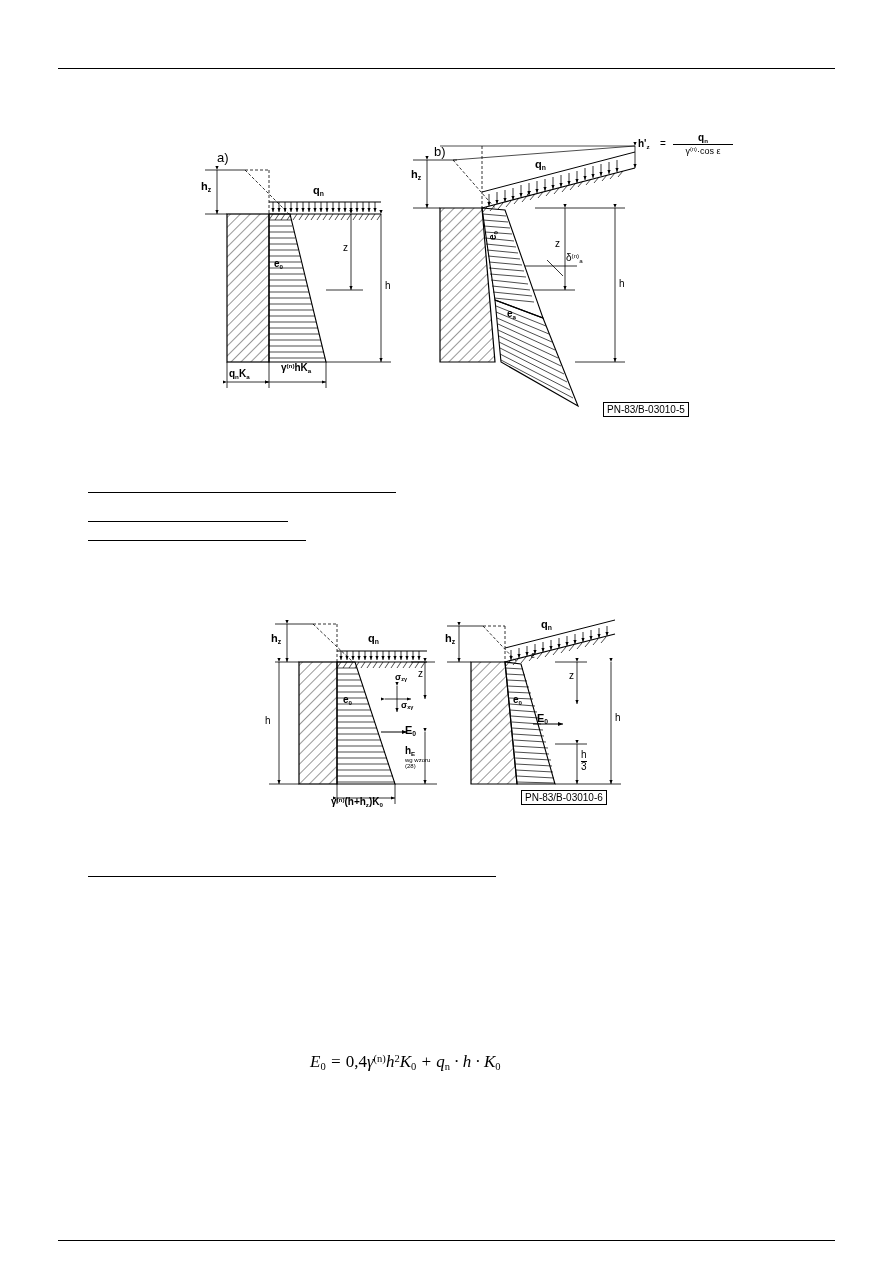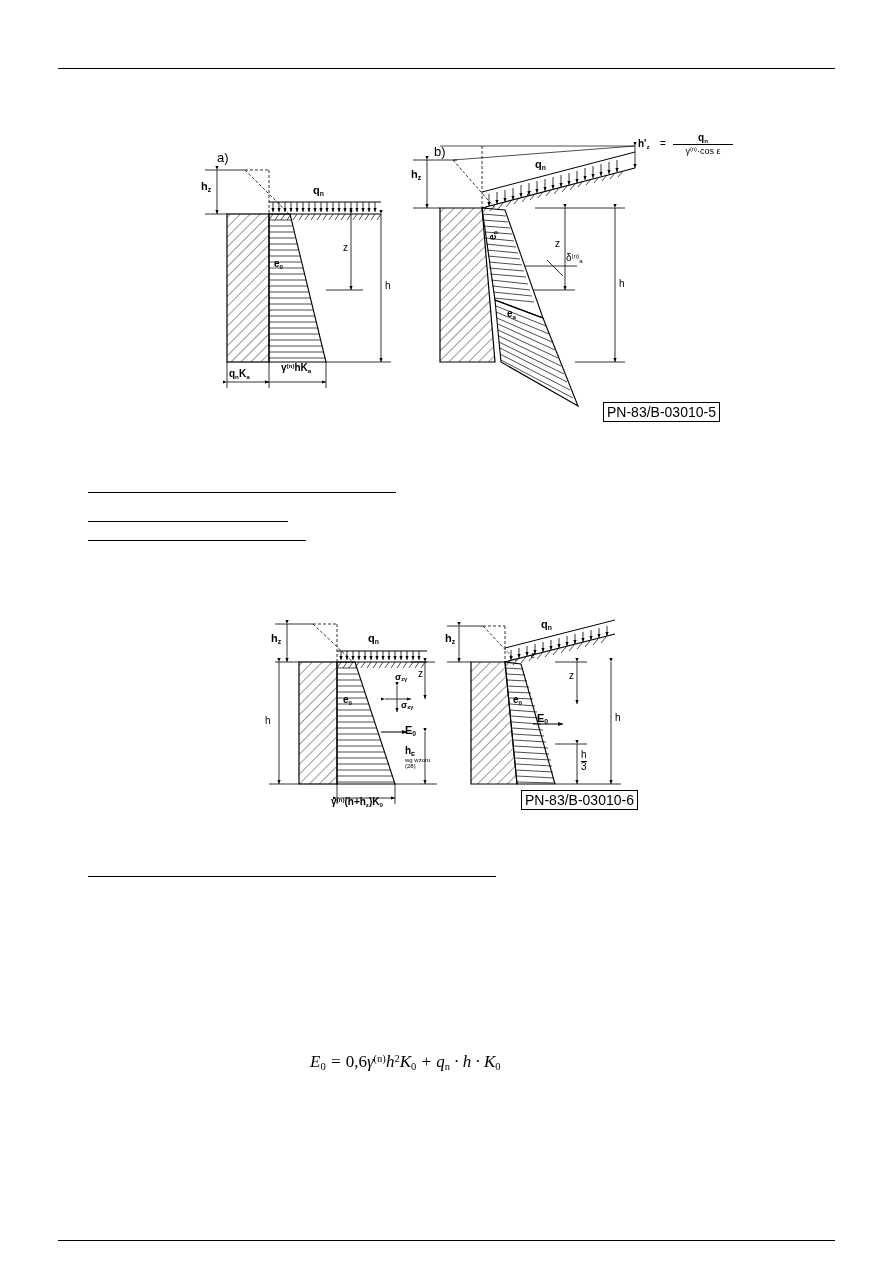--- a/index.html
+++ b/index.html
@@ -26,21 +26,21 @@
 
   
   .figure { position:absolute; }
 
   svg { display:block; }
 
   .fig-label-box {
     position:absolute;
     border:1px solid #000;
     font-family: "Liberation Sans", sans-serif;
-    font-size:14px;
+    font-size:10px;
     padding:1px 3px;
     background:#fff;
     letter-spacing:0px;
     white-space:nowrap;
   }
 
   .formula {
     position:absolute;
     font-family:"Liberation Serif", serif;
     font-style:italic;
@@ -525,16 +525,16 @@
       <div style="border-top:1px solid #000;">3</div>
     </div>
 
     <div class="fig-label-box" style="left:266px; top:190px;">PN-83/B-03010-6</div>
   </div>
 
   <div class="capline" style="left:88px; top:876px; width:408px;"></div>
 
 
   <div class="formula" style="left:310px; top:1052px;">
-    E<sub>0</sub> = <span class="num">0,6</span>γ<sup>(n)</sup>h<sup>2</sup>K<sub>0</sub> + q<sub>n</sub> · h · K<sub>0</sub>
+    E<sub>0</sub> = <span class="num">0,4</span>γ<sup>(n)</sup>h<sup>2</sup>K<sub>0</sub> + q<sub>n</sub> · h · K<sub>0</sub>
   </div>
 
 </div>
 
 </body></html>

